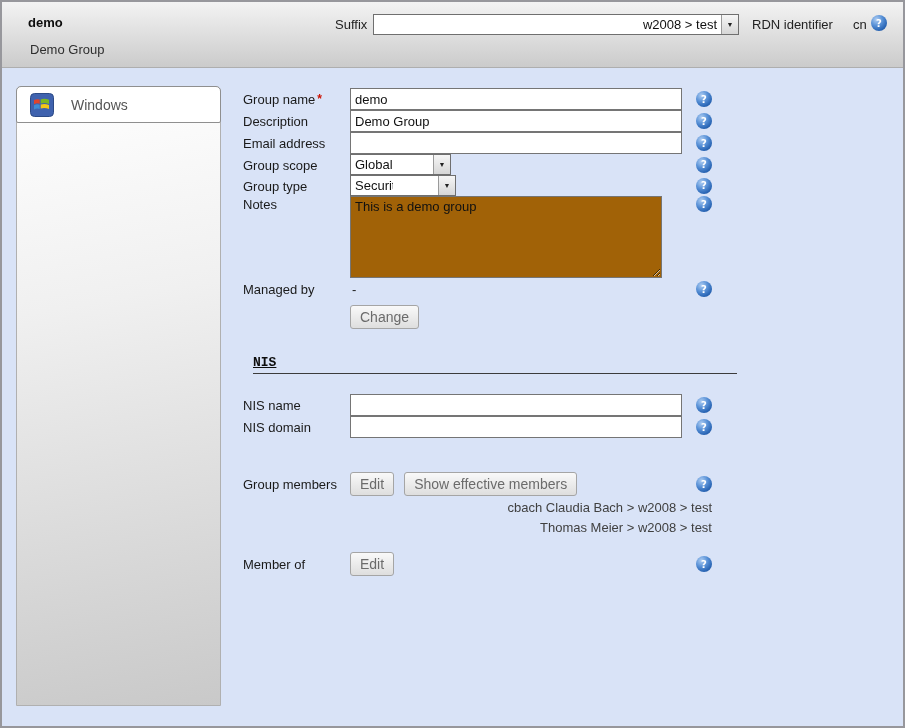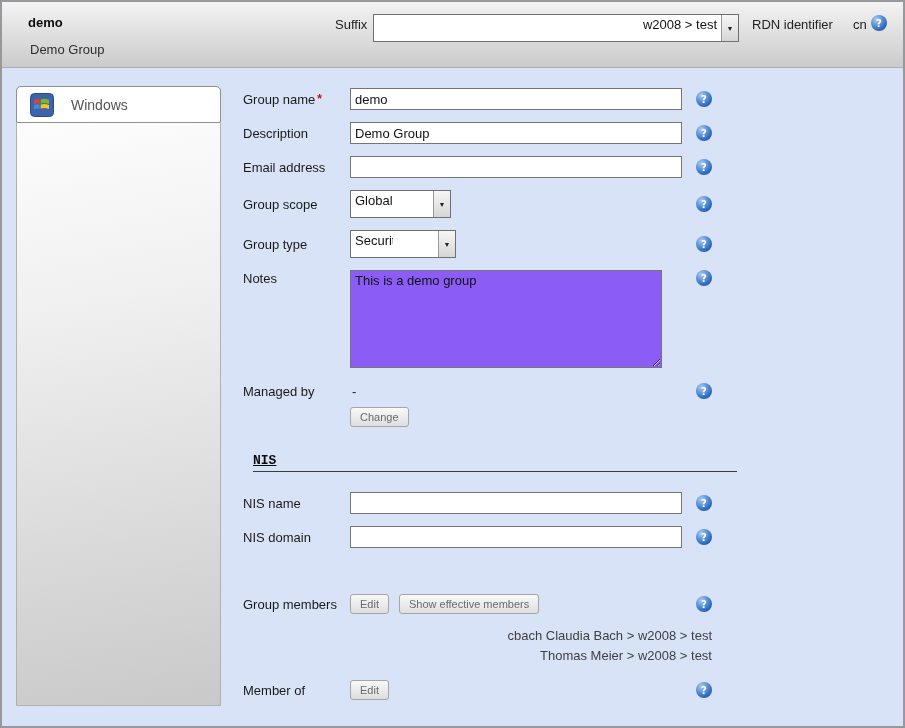--- a/index.html
+++ b/index.html
@@ -23,21 +23,21 @@
   .hdr-subtitle { position:absolute; left:28px; top:40px; color:#2e2e2e; }
   .suffix-label { position:absolute; left:333px; top:15px; color:#222; }
   .suffix-select { position:absolute; left:371px; top:12px; width:366px; }
   .rdn-label { position:absolute; left:750px; top:15px; color:#222;text-align:right; }
   .rdn-value { position:absolute; left:851px; top:15px; color:#222; }
   .rdn-help { position:absolute; left:869px; top:13px; }
 
   
   .selectbox {
     display:flex; align-items:stretch; background:#fff;
-    border:1px solid #6f6f6f; height:28px; cursor:default;
+    border:1px solid #6f6f6f; height:21px; cursor:default;
   }
   .selectbox .val { flex:1; padding:2px 4px 0 4px; white-space:nowrap; overflow:hidden; font-size:13px; color:#111; }
   .selectbox.align-right .val { text-align:right; }
   .selectbox .arrow {
     width:17px; display:flex; align-items:center; justify-content:center;
     background:linear-gradient(#f6f6f6,#d6d6d6);
     border-left:1px solid #9a9a9a; font-size:7px; color:#222;
   }
 
   
@@ -70,42 +70,42 @@
     border-top:1px solid #e5e5e5; border-bottom:1px solid #b8b8b8;
   }
   .tab-label { font-size:14px; color:#555; }
   .tab.inactive .tab-label { color:#9b9b9b; }
   .tab-icon { display:inline-flex; width:24px; justify-content:center; }
 
   
   .content { flex:1; padding-left:22px; padding-top:2px; }
   .frow {
     display:grid; grid-template-columns:107px 332px 30px;
-    align-items:center; margin-bottom:12px;
+    align-items:center; 
   }
   .frow.top { align-items:start; }
   .flabel { color:#1a1a1a; padding-top:1px; }
   .req { color:#cc1100; font-weight:bold; margin-left:2px; font-size:12px; vertical-align:top; }
   .tinput {
     width:100%; height:22px; border:1px solid #757575; background:#fff;
     padding:2px 4px; font-family:"Liberation Sans",sans-serif; font-size:13px; color:#111;
   }
   .help-cell { display:flex; justify-content:flex-end; }
   textarea.notes {
-    width:312px; height:98px; border:1px solid #757575; background:#8b5cf6;
+    width:312px; height:82px; border:1px solid #757575; background:#a16207;
     padding:2px 4px; font-family:"Liberation Sans",sans-serif; font-size:13px; color:#111;
     resize:both;
   }
   .sel-small { width:101px; }
   .sel-small2 { width:106px;gap:45px; }
 
   .btn-push {
     display:inline-block; background:linear-gradient(#f9f9f9,#dedede);
     border:1px solid #a5a5a5; border-radius:3px;
-    padding:3px 9px; font-size:11px; color:#6b6b6b; cursor:pointer;
+    padding:3px 9px; font-size:14px; color:#6b6b6b; cursor:pointer;
     font-family:"Liberation Sans",sans-serif;
   }
   .managed-val { color:#1a1a1a; padding:1px 0 8px 2px; }
 
   .section-hdr {
     width:484px; margin:26px 0 20px 10px;
     border-bottom:1px solid #3c3c3c; padding-bottom:3px;
     font-weight:bold; color:#0d0d0d;font-family:Liberation Mono, monospace;
   }
   .section-hdr span { text-decoration:underline; }

